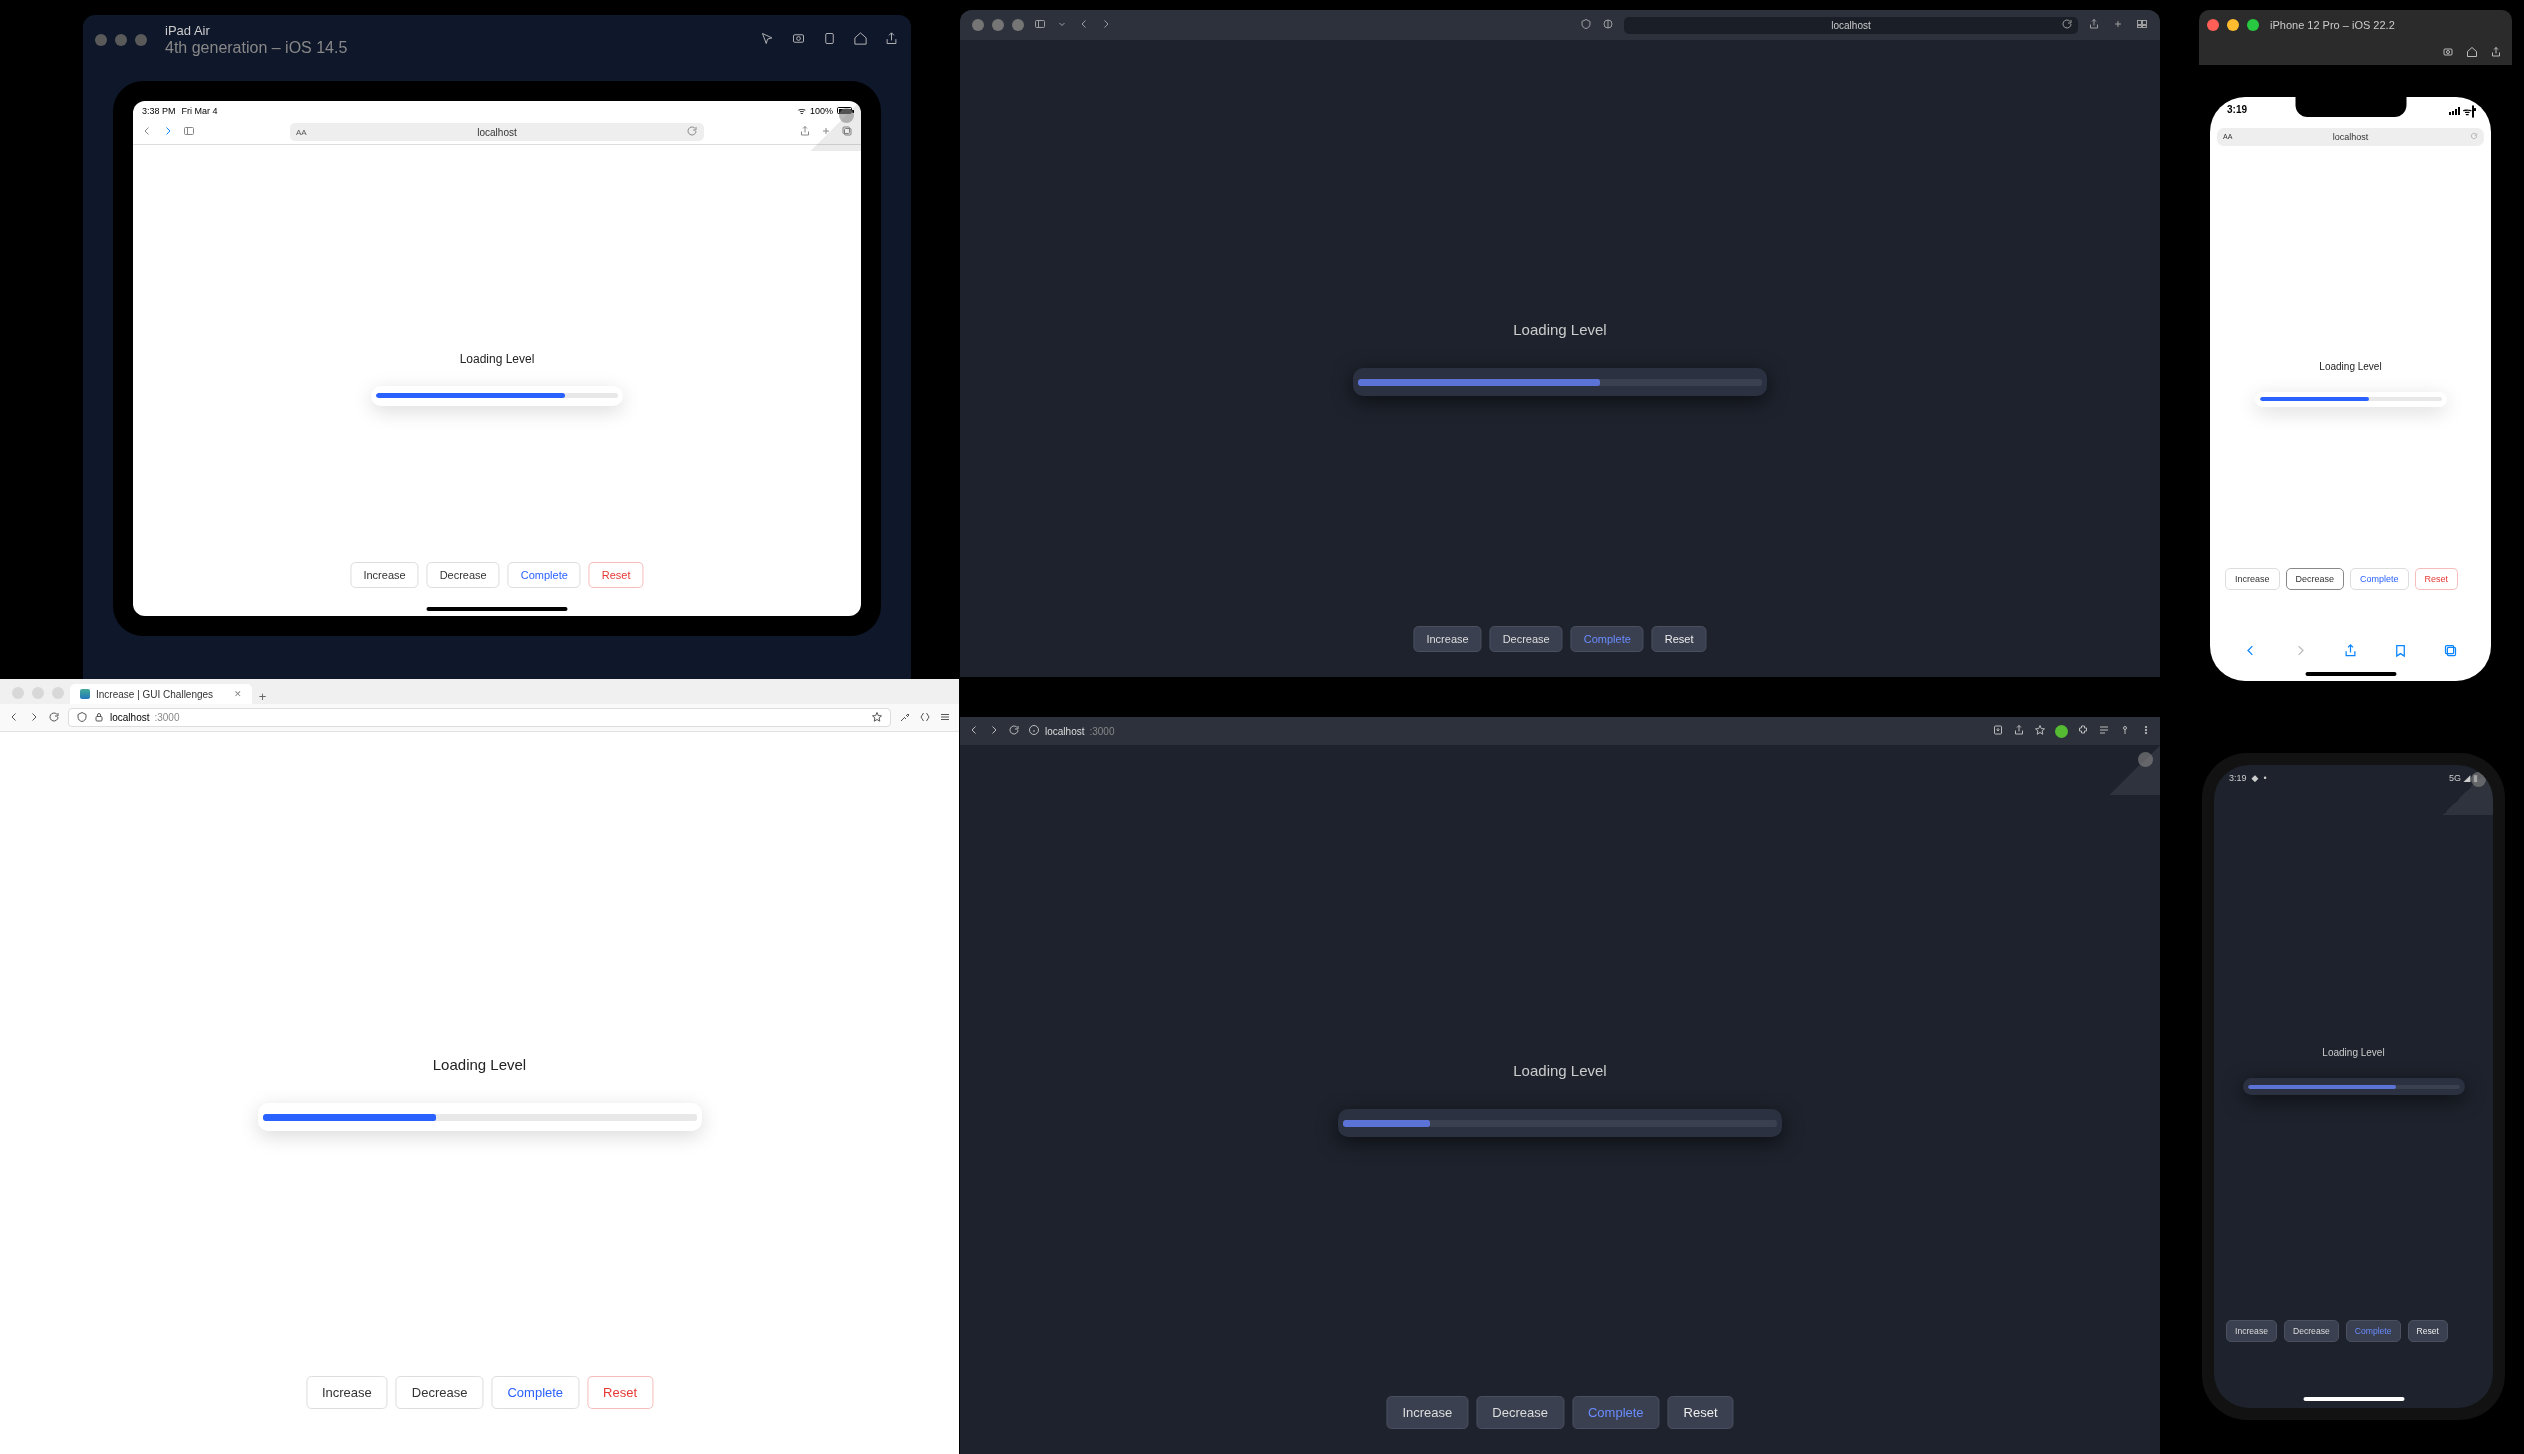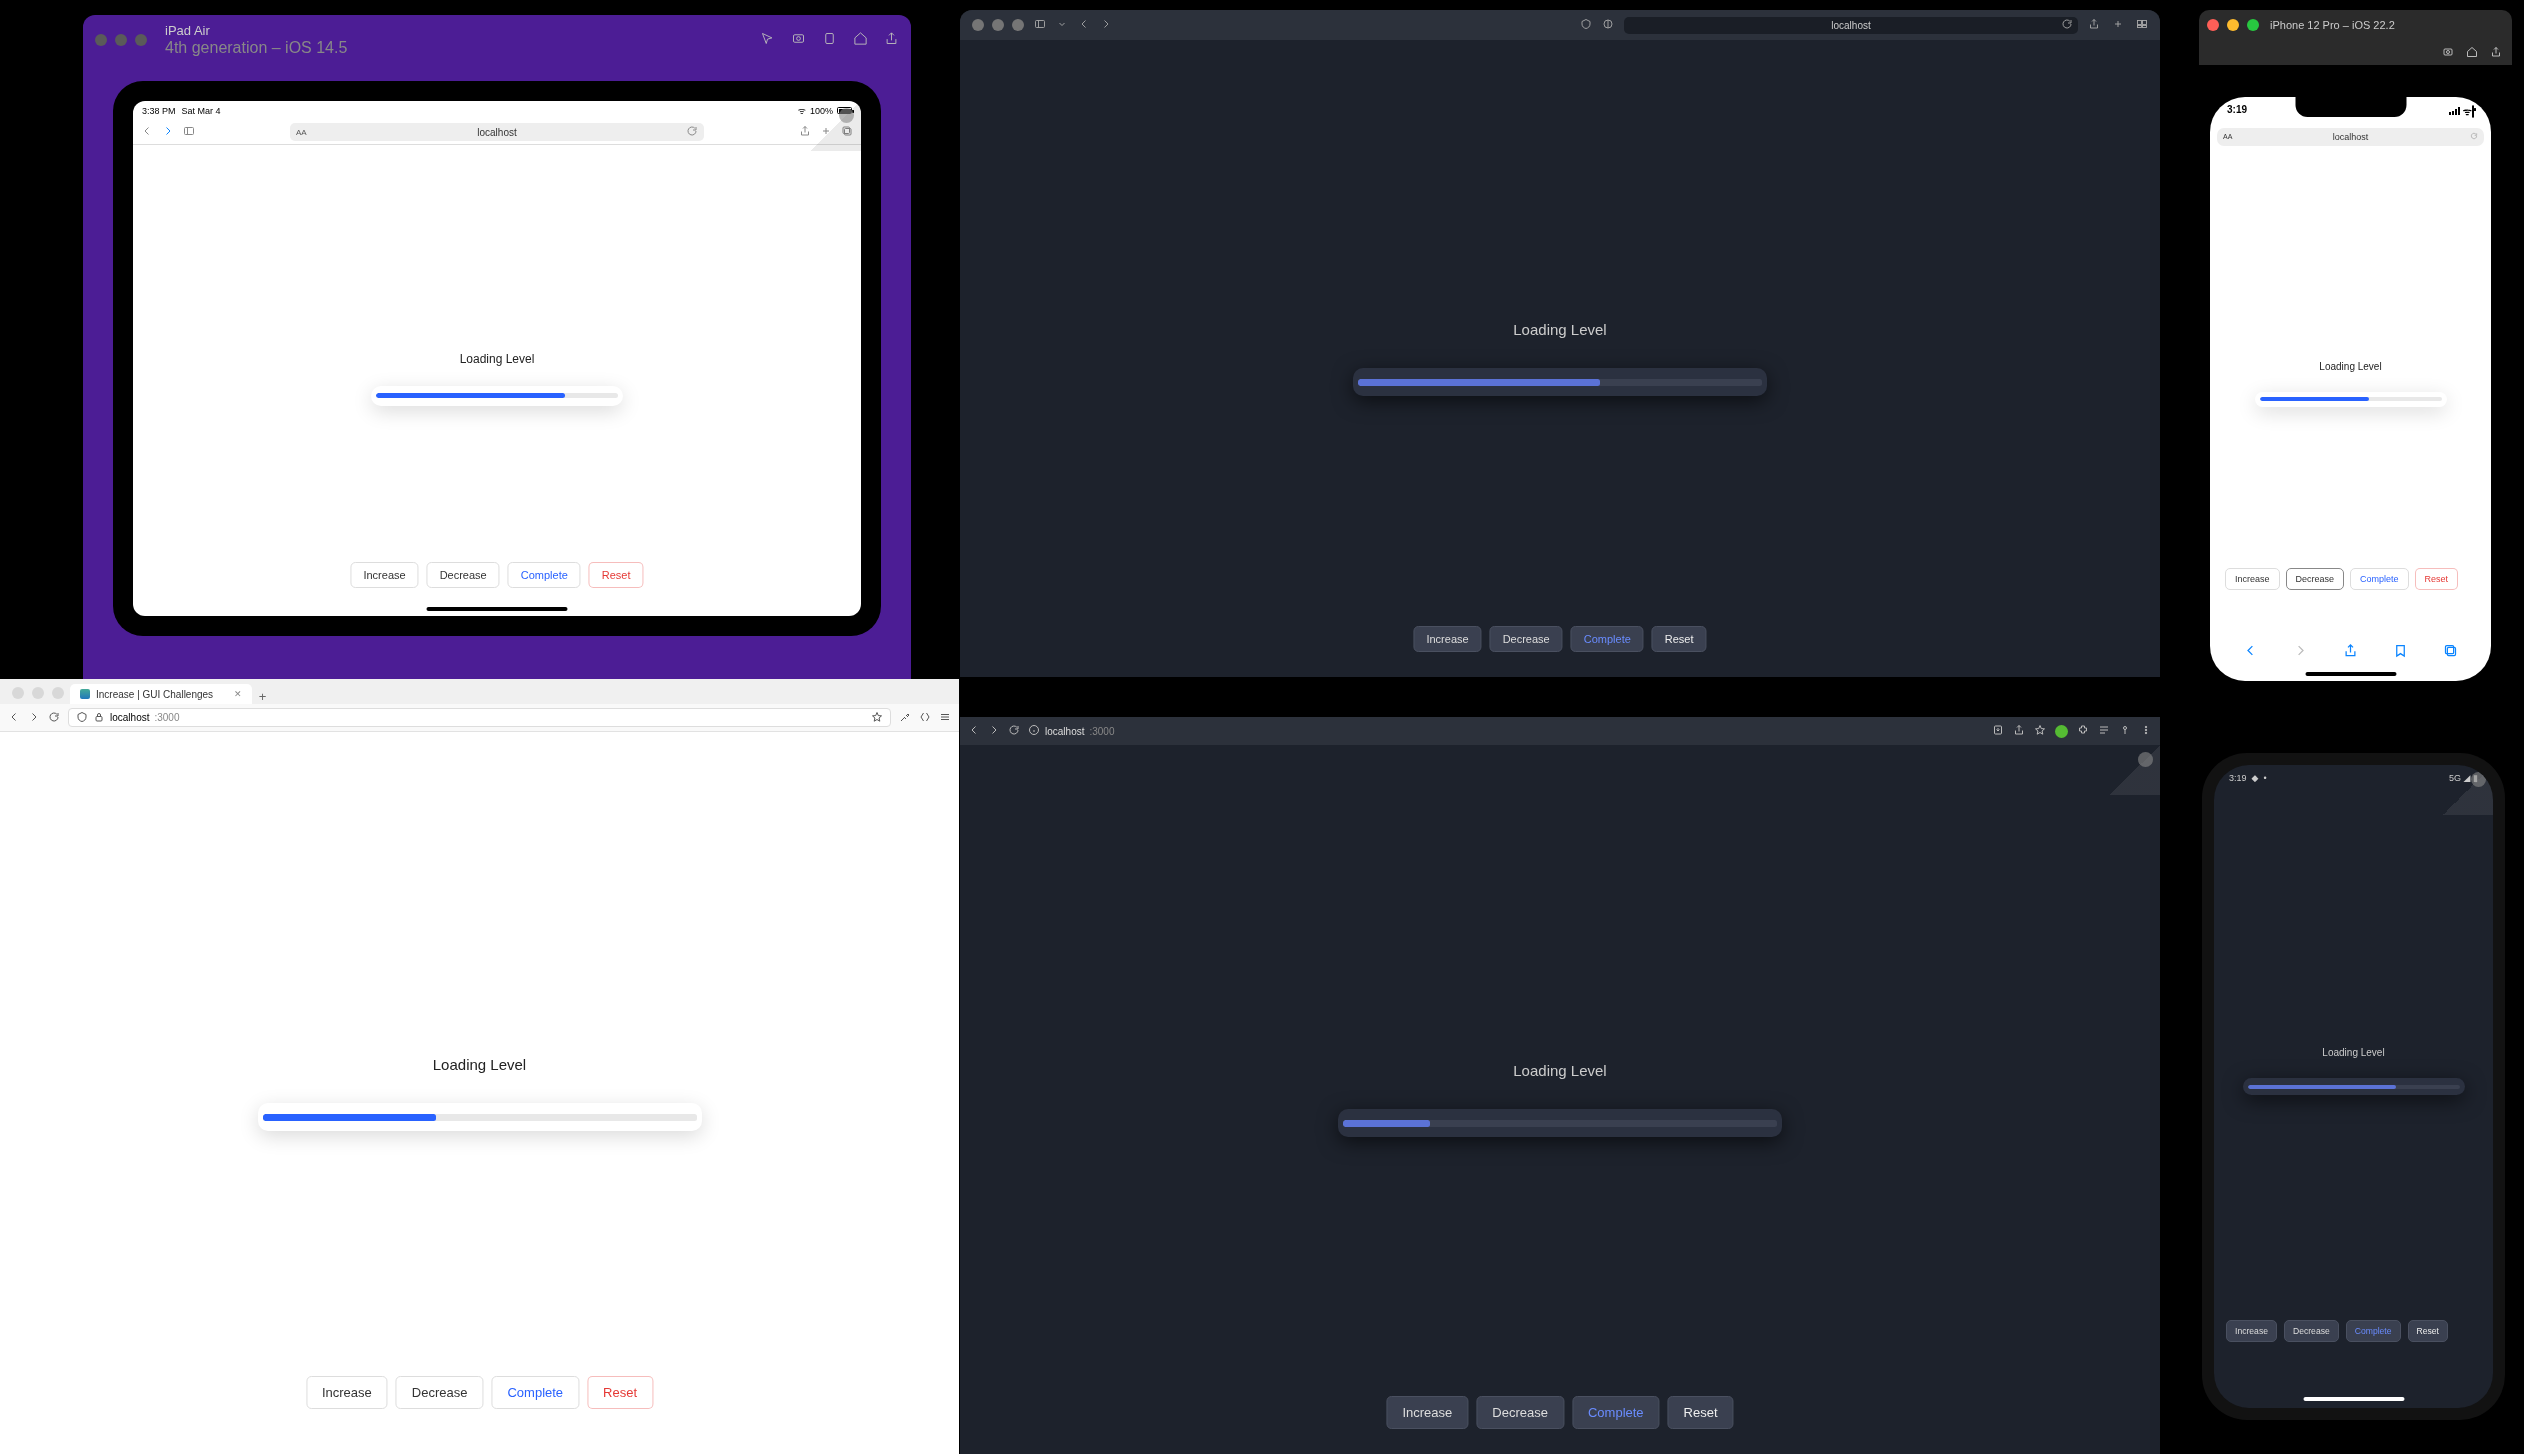--- a/index.html
+++ b/index.html
@@ -11,21 +11,21 @@
   height: 1454px;
   position: relative;
   overflow: hidden;
 }
 
 
 .ipad-window {
   position: absolute;
   left: 83px; top: 15px;
   width: 828px; height: 829px;
-  background: #4c1d95;
+  background: #0f172a;
   border-radius: 12px;
 }
 .ipad-titlebar {
   height: 50px;
   display: flex;
   align-items: center;
   padding: 0 12px;
   gap: 6px;
 }
 .traffic-lights { display: flex; gap: 8px; }
@@ -546,21 +546,21 @@
       <span><svg viewBox="0 0 24 24">
             <path d="M12 3v12M8 7l4-4 4 4M5 13v7h14v-7"></path>
           </svg></span>
     </div>
   </div>
 
   <div class="ipad-device">
     <div class="ipad-screen">
       <div class="ipad-statusbar">
         <span>3:38 PM</span>
-        <span style="margin-left:6px">Sat Mar 4</span>
+        <span style="margin-left:6px">Fri Mar 4</span>
         <div class="right">
           <span>ᯤ</span>
           <span>100%</span>
           <span class="battery-box">
               <span class="fill"></span>
             </span>
         </div>
       </div>
       <div class="ipad-safari-bar">
         <span><svg viewBox="0 0 24 24">

